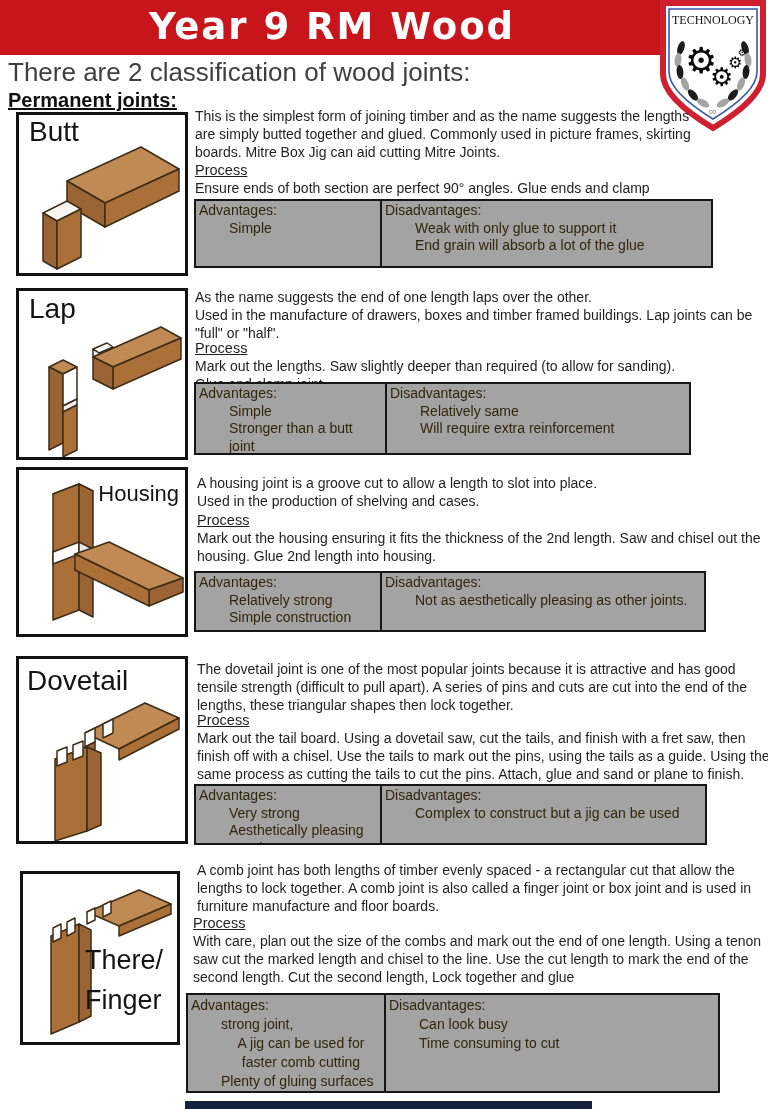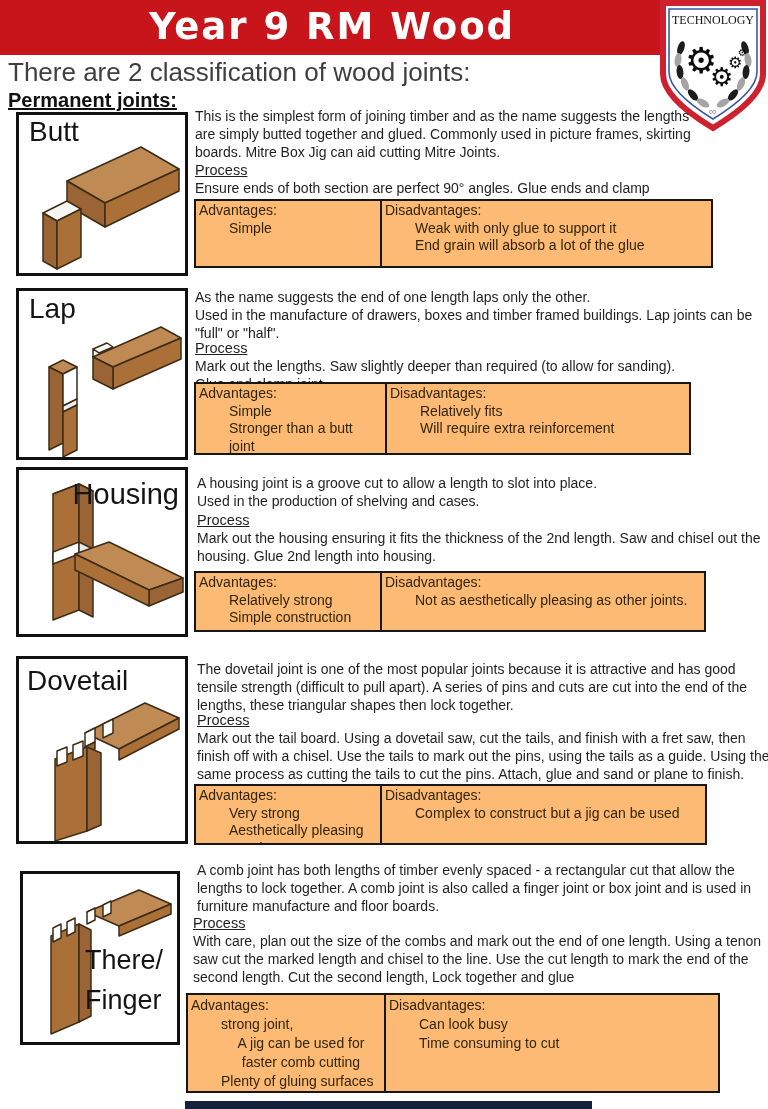--- a/index.html
+++ b/index.html
@@ -33,21 +33,21 @@
   }
   .desc, .ptext {
     position:absolute; font-size:14px; line-height:18px; color:#1f1f1f;
     white-space:pre-line;
   }
   .plabel {
     position:absolute; font-size:14.5px; color:#1f1f1f;
     text-decoration:underline;
   }
   .jtable {
-    position:absolute; display:flex; background:#fdba74;
+    position:absolute; display:flex; background:#a3a3a3;
     border:2px solid #161616; font-size:14px; line-height:17.5px;
     color:#32250a; overflow:hidden;
   }
   .jcol { padding:1px 3px 2px 3px; overflow:hidden; }
   .jcol1 { border-right:2px solid #161616; flex:none; }
   .jcol2 { flex:1; }
   .cell-head { }
   .item { padding-left:30px; }
   .bottom-bar {
     position:absolute; left:185px; top:1101px; width:407px; height:8px;
@@ -134,53 +134,53 @@
         <polygon points="44,121 58,114 58,159 44,166" fill="#aa7038"></polygon>
         <polygon points="74,58 88,52 94,56 80,62" fill="#ffffff"></polygon>
         <polygon points="74,58 80,62 80,70 74,66" fill="#efefef"></polygon>
         <polygon points="74,66 142,36 162,47 94,76" fill="#c08a55"></polygon>
         <polygon points="94,76 162,47 162,68 94,98" fill="#aa7038"></polygon>
         <polygon points="74,66 94,76 94,98 74,88" fill="#9a6434"></polygon>
       </g>
     </svg>
     <div class="jlabel" style="left:10px; top:2px;">Lap</div>
   </div>
-  <div class="desc" style="left:195px; top:288px; width:574px;">As the name suggests the end of one length laps only the other.
+  <div class="desc" style="left:195px; top:288px; width:574px;">As the name suggests the end of one length laps over the other.
 Used in the manufacture of drawers, boxes and timber framed buildings. Lap joints can be "full" or "half".</div>
   <div class="plabel" style="left:195px; top:340px;">Process</div>
   <div class="ptext" style="left:195px; top:357px; width:574px;">Mark out the lengths. Saw slightly deeper than required (to allow for sanding).
 Glue and clamp joint</div>
   <div class="jtable" style="left:194px; top:382px; width:497px; height:73px;">
     <div class="jcol jcol1" style="width:191px;">
       <div class="cell-head">Advantages:</div>
       <div class="item">Simple</div>
       <div class="item">Stronger than a butt joint</div>
 
     </div>
     <div class="jcol jcol2">
       <div class="cell-head">Disadvantages:</div>
-      <div class="item">Relatively fits</div>
+      <div class="item">Relatively same</div>
       <div class="item">Will require extra reinforcement</div>
     </div>
   </div>
 
   <div class="jbox" style="left:16px; top:467px; width:172px; height:170px;">
     <svg width="166" height="164" viewBox="0 0 166 164">
       <g stroke="#3c2c17" stroke-width="1.5" stroke-linejoin="round">
         <polygon points="34,24 60,14 74,21 48,31" fill="#c08a55"></polygon>
         <polygon points="34,24 60,14 60,140 34,150" fill="#aa7038"></polygon>
         <polygon points="60,14 74,21 74,147 60,140" fill="#9a6434"></polygon>
         <polygon points="34,82 60,72 60,84 34,94" fill="#ffffff"></polygon>
         <polygon points="60,72 74,79 74,91 60,84" fill="#e8e8e8"></polygon>
         <polygon points="56,84 90,72 164,108 130,120" fill="#c08a55"></polygon>
         <polygon points="130,120 164,108 164,122 130,136" fill="#9a6434"></polygon>
         <polygon points="56,84 130,120 130,136 56,100" fill="#aa7038"></polygon>
       </g>
     </svg>
-    <div class="jlabel" style="right:6px; top:8px; font-size:29px;">Housing</div>
+    <div class="jlabel" style="right:6px; top:8px; font-size:22px;">Housing</div>
   </div>
   <div class="desc" style="left:197px; top:474px; width:574px;">A housing joint is a groove cut to allow a length to slot into place.
 Used in the production of shelving and cases.</div>
   <div class="plabel" style="left:197px; top:512px;">Process</div>
   <div class="ptext" style="left:197px; top:529px; width:574px;">Mark out the housing ensuring it fits the thickness of the 2nd length. Saw and chisel out the housing. Glue 2nd length into housing.</div>
   <div class="jtable" style="left:194px; top:571px; width:512px; height:61px;">
     <div class="jcol jcol1" style="width:186px;">
       <div class="cell-head">Advantages:</div>
       <div class="item">Relatively strong</div>
       <div class="item">Simple construction</div>

